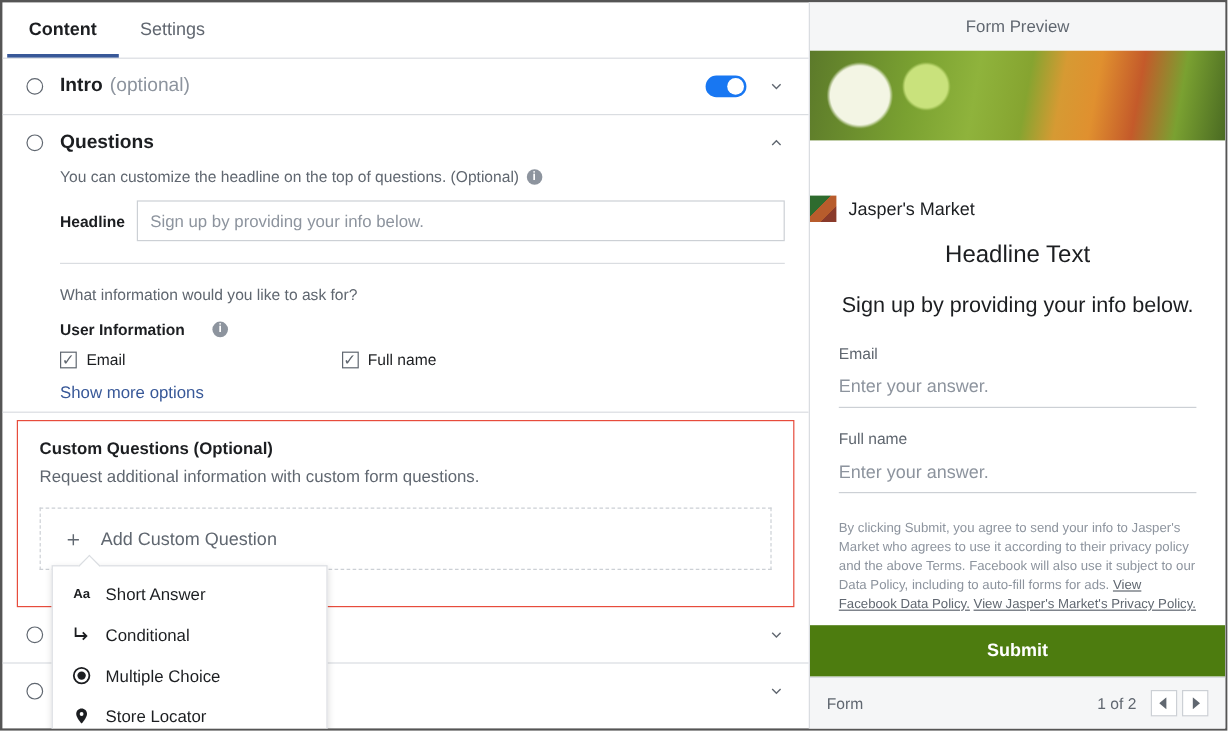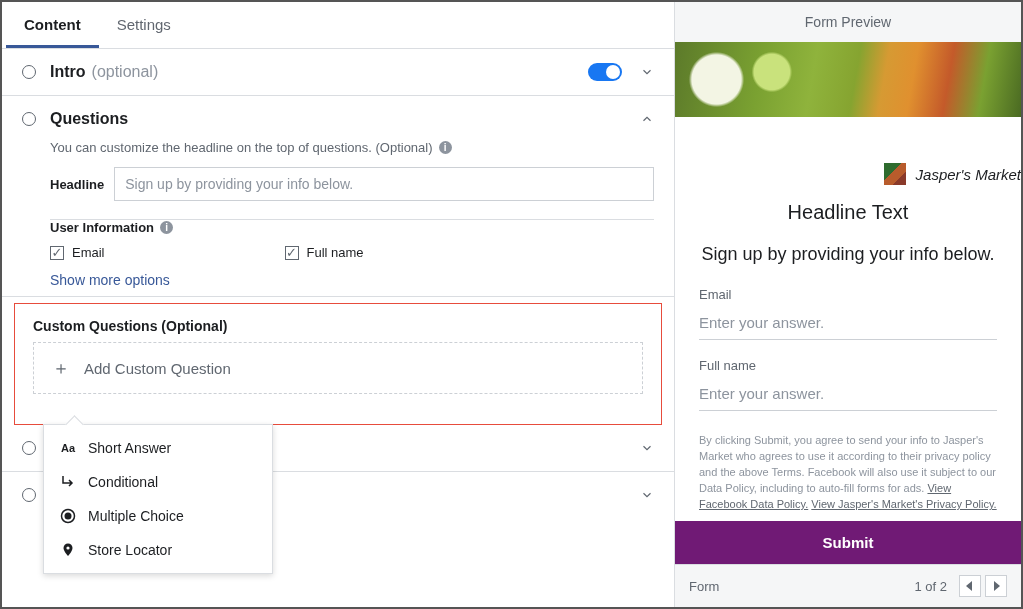--- a/index.html
+++ b/index.html
@@ -21,21 +21,21 @@
   .chevron { width: 14px; height: 14px; display: inline-block; color: #606770; }
   .chevron svg { width: 14px; height: 14px; stroke: currentColor; stroke-width: 2; fill: none; }
   .section-body { padding: 6px 0 0 28px; }
   .hint { color: #606770; font-size: 13px; margin: 6px 0 12px; display: flex; align-items: center; gap: 6px; }
   .hint .info-icon, .subhdr .info-icon { width: 13px; height: 13px; border-radius: 50%; background: #8d949e; color: #fff; font-size: 10px; display: inline-flex; align-items: center; justify-content: center; font-weight: 700; }
   .headline-row { display: flex; align-items: center; gap: 10px; border-bottom: 1px solid #dadde1; padding-bottom: 18px; }
   .headline-label { font-size: 13px; font-weight: 700; }
   .headline-input { flex: 1; border: 1px solid #ccd0d5; padding: 8px 10px; font-size: 14px; color: #1c1e21; }
   .headline-input::placeholder { color: #8d949e; }
   .q-ask { color: #606770; font-size: 13px; margin: 18px 0 14px; }
-  .subhdr { font-size: 13px; font-weight: 700; display: flex; align-items: center; gap: 6px; margin-bottom: 10px; }
+  .subhdr { font-size: 13px; font-weight: 700; display: flex; align-items: center; gap: 23px; margin-bottom: 10px; }
   .checkrow { display: flex; gap: 180px; margin-bottom: 12px; }
   .chk { display: flex; align-items: center; gap: 8px; font-size: 13px; }
   .chkbox { width: 14px; height: 14px; border: 1px solid #606770; display: inline-flex; align-items: center; justify-content: center; color: #606770; }
   .link { color: #385898; font-size: 14px; cursor: pointer; }
   .custom-box { border: 1.5px solid #e74c3c; margin: 6px 12px 0 12px; padding: 14px 18px 30px; position: relative; }
   .custom-title { font-size: 14px; font-weight: 700; margin-bottom: 8px; }
   .custom-desc { font-size: 14px; color: #606770; margin-bottom: 18px; }
   .add-q { border: 1px dashed #ccd0d5; padding: 16px 18px; display: flex; align-items: center; gap: 14px; color: #606770; font-size: 15px; cursor: pointer; }
   .plus { font-size: 18px; line-height: 1; color: #606770; }
   .dropdown { position: absolute; top: 120px; left: 28px; width: 230px; background: #fff; border: 1px solid #dadde1; box-shadow: 0 2px 6px rgba(0,0,0,.15); padding: 6px 0; z-index: 10; }
@@ -45,32 +45,32 @@
   .collapsed-row { border-bottom: 1px solid #dadde1; padding: 16px 20px; display: flex; align-items: center; }
   
   .right { width: 347px; flex: 0 0 347px; border-left: 1px solid #dadde1; background: #f5f6f7; display: flex; flex-direction: column; }
   .preview-title { text-align: center; padding: 12px 0; font-size: 14px; color: #606770; }
   .preview-card { background: #fff; margin: 0; flex: 1; display: flex; flex-direction: column; overflow: hidden; }
   .hero { height: 84px; background: 
     radial-gradient(circle at 12% 50%, #f3f5e4 0 8%, transparent 9%),
     radial-gradient(circle at 28% 40%, #c9e27c 0 7%, transparent 8%),
     linear-gradient(100deg,#5c7a2a,#7aa131 25%,#8fb33c 40%,#86a430 52%,#d69a33 60%,#e0902f 68%,#c45a2a 78%,#7aa131 88%,#4a6a22);
   }
-  .brand-row { display: flex; align-items: center; justify-content: flex-end; gap: 10px; padding: 46px 0 8px; font-style: italic; }
+  .brand-row { display: flex; align-items: center; justify-content: flex-start; gap: 10px; padding: 46px 0 8px; }
   .brand-logo { width: 22px; height: 22px; background: linear-gradient(135deg,#2e6b2e 0 40%,#b85c2c 40% 70%,#8a3a2a 70%); }
   .brand-name { font-size: 15px; color: #1c1e21; }
   .hl-text { text-align: center; font-size: 20px; font-weight: 400; margin: 8px 0 20px; }
   .signup-text { text-align: center; font-size: 18px; margin: 0 20px 22px; }
   .field { margin: 0 24px 18px; }
   .flabel { font-size: 13px; color: #606770; margin-bottom: 6px; }
   .finput { width: 100%; border: none; border-bottom: 1px solid #ccd0d5; padding: 6px 0 8px; font-size: 15px; background: transparent; }
   .finput::placeholder { color: #8d949e; }
   .legal { font-size: 11px; color: #8d949e; line-height: 1.45; margin: 4px 24px 0; }
   .legal .u { color: #606770; text-decoration: underline; cursor: pointer; }
-  .submit { background: #701a75; color: #fff; text-align: center; padding: 13px 0; font-size: 15px; font-weight: 600; margin: 8px 0 0; cursor: pointer; }
+  .submit { background: #4d7c0f; color: #fff; text-align: center; padding: 13px 0; font-size: 15px; font-weight: 600; margin: 8px 0 0; cursor: pointer; }
   .pager { display: flex; align-items: center; padding: 10px 14px; font-size: 13px; color: #606770; border-top: 1px solid #dadde1; background: #f5f6f7; }
   .pager .spacer { flex: 1; }
   .pgbtn { width: 22px; height: 22px; border: 1px solid #ccd0d5; display: inline-flex; align-items: center; justify-content: center; margin-left: 4px; background: #fff; cursor: pointer; }
   .pgbtn svg { width: 8px; height: 10px; fill: #606770; }
 </style>
 </head>
 <body>
 
 <div class="app">
 
@@ -104,40 +104,42 @@
       </div>
       <div class="section-body">
         <div class="hint">
           <span>You can customize the headline on the top of questions. (Optional)</span>
           <span class="info-icon">i</span>
         </div>
         <div class="headline-row">
           <span class="headline-label">Headline</span>
           <input class="headline-input" placeholder="Sign up by providing your info below." style="">
         </div>
+        <div class="q-ask">What information would you like to ask for?</div>
         <div class="subhdr">
           <span>User Information</span>
           <span class="info-icon">i</span>
         </div>
         <div class="checkrow">
           <label class="chk">
             <span class="chkbox">✓</span>
             <span>Email</span>
           </label>
           <label class="chk">
             <span class="chkbox">✓</span>
             <span>Full name</span>
           </label>
         </div>
         <div class="link">Show more options</div>
       </div>
     </div>
 
     <div class="custom-box">
       <div class="custom-title">Custom Questions (Optional)</div>
+      <div class="custom-desc">Request additional information with custom form questions.</div>
       <div class="add-q">
         <span class="plus">＋</span>
         <span>Add Custom Question</span>
       </div>
 
       <div class="dropdown">
         <div class="dd-item">
           <span class="dd-icon" style="font-size:11px;font-weight:600;">Aa</span>
           <span>Short Answer</span>
         </div>

